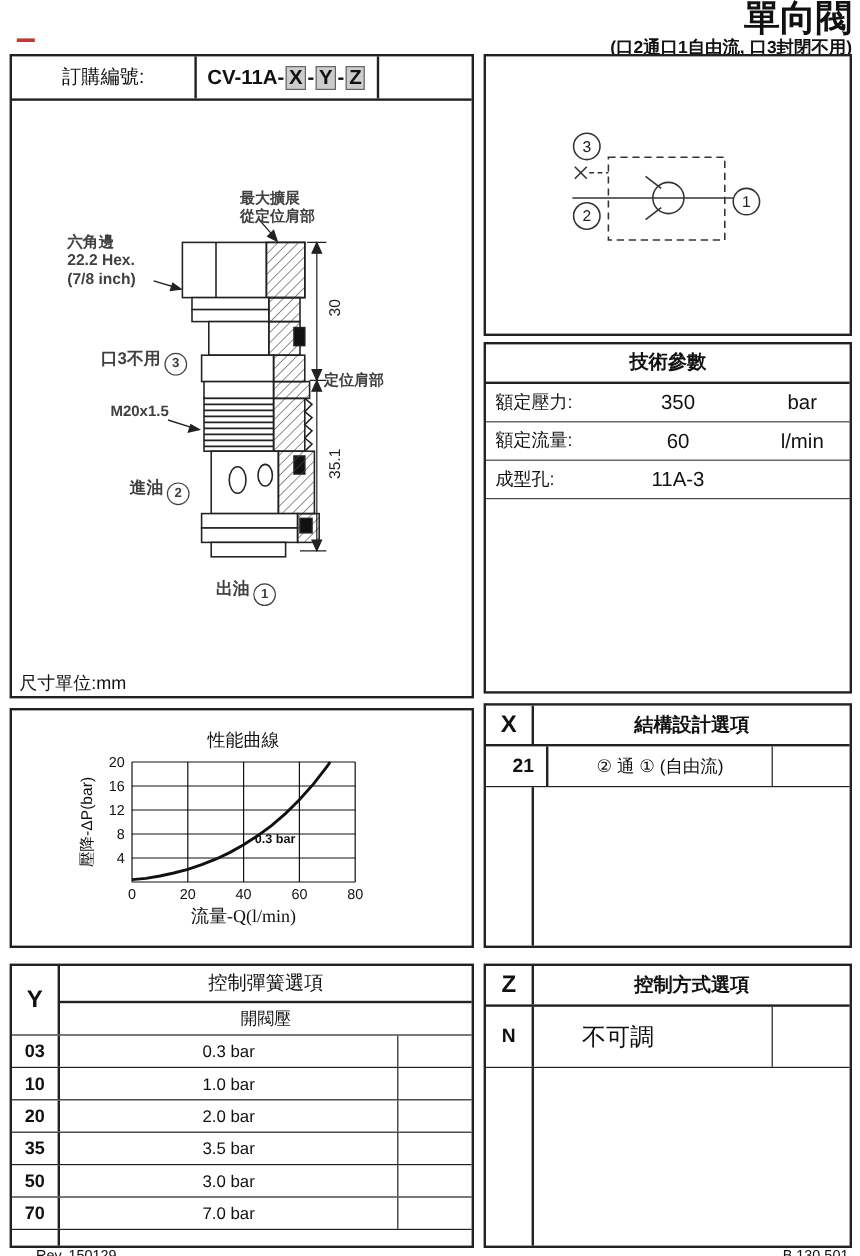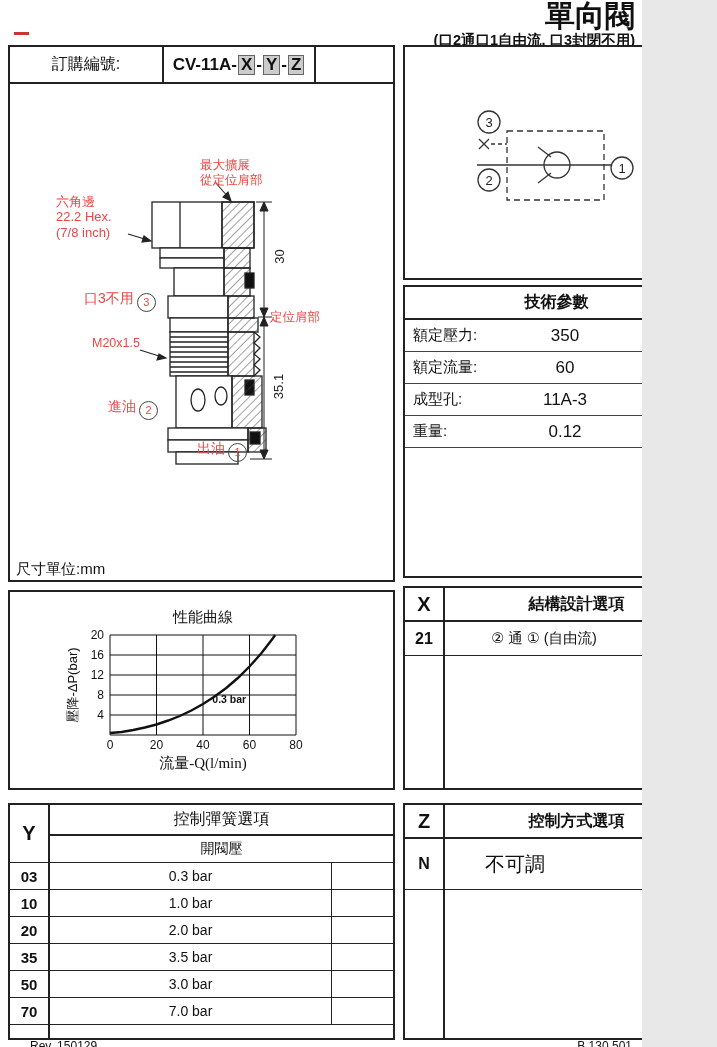--- a/index.html
+++ b/index.html
@@ -1,16 +1,16 @@
 <!DOCTYPE html>
 <html><head>
 <meta charset="utf-8">
 <style>
   html,body{margin:0;padding:0;background:#e8e8e8;}
-  .page{position:relative;width:642px;height:1047px;background:#fff;overflow:hidden;
+  .page{position:relative;width:717px;height:1047px;background:#fff;overflow:hidden;
         font-family:"Liberation Sans","DejaVu Sans",sans-serif;color:#111;}
   .box{position:absolute;border:2px solid #222;box-sizing:border-box;background:#fff;}
   
   .title-block{position:absolute;top:0;right:7px;text-align:right;}
   .page-title{font-size:30px;font-weight:bold;line-height:32px;}
   .page-subtitle{font-size:14.5px;font-weight:bold;line-height:16px;}
   .red-mark{position:absolute;left:14px;top:32px;width:15px;height:3px;background:#c33;}
   
   .box-drawing{left:8px;top:45px;width:387px;height:537px;}
   .box-chart{left:8px;top:590px;width:387px;height:200px;}
@@ -21,21 +21,21 @@
   .box-ztable{left:403px;top:803px;width:307px;height:237px;}
   
   .order-row{display:flex;height:35px;border-bottom:2px solid #222;}
   .order-label{width:152px;border-right:2px solid #222;display:flex;align-items:center;justify-content:center;font-size:16px;}
   .order-code{width:150px;border-right:2px solid #222;display:flex;align-items:center;justify-content:center;font-size:17px;font-weight:bold;white-space:nowrap;}
   .code-part{display:inline-block;background:#ccc;border:1px solid #666;padding:0 2px;margin:0 1px;line-height:18px;}
   .order-fill{flex:1;}
   
   .drawing-area{position:relative;height:498px;}
   .drawing-area svg{position:absolute;left:0;top:0;}
-  .dlabel{position:absolute;font-size:13px;line-height:1.18;color:#ef4444;white-space:nowrap;}
+  .dlabel{position:absolute;font-size:13px;line-height:1.18;color:#404040;white-space:nowrap;font-weight:bold;}
   .dlabel.small{font-size:12.5px;}
   .cnum{display:inline-flex;width:17px;height:17px;border:1.3px solid #444;border-radius:50%;
         align-items:center;justify-content:center;font-size:11px;margin-left:3px;vertical-align:-3px;}
   .dim{position:absolute;transform:rotate(-90deg);font-size:13px;color:#222;}
   .unit-note{position:absolute;left:6px;bottom:3px;font-size:15px;}
   
   .ttitle{height:31px;display:flex;align-items:center;justify-content:center;
           font-size:16px;font-weight:bold;border-bottom:2px solid #222;}
   .trow{display:flex;height:31px;border-bottom:1.5px solid #444;align-items:center;}
   .tlabel{width:88px;padding-left:8px;font-size:15px;}
@@ -177,21 +177,21 @@
         <div class="small">22.2 Hex.</div>
         <div class="small">(7/8 inch)</div>
       </div>
       <div class="dlabel" style="left:74px;top:206px;font-size:14px;">
         <span>口3不用</span><span class="cnum">3</span>
       </div>
       <div class="dlabel small" style="left:82px;top:252px;">M20x1.5</div>
       <div class="dlabel" style="left:98px;top:314px;font-size:14px;">
         <span>進油</span><span class="cnum">2</span>
       </div>
-      <div class="dlabel" style="left:170px;top:356px;font-size:14px;margin-left:17px;">
+      <div class="dlabel" style="left:170px;top:398px;font-size:14px;">
         <span>出油</span><span class="cnum">1</span>
       </div>
       <div class="dlabel small" style="left:260px;top:226px;">定位肩部</div>
       <div class="dim" style="left:262px;top:165px;">30</div>
       <div class="dim" style="left:256px;top:295px;">35.1</div>
       <div class="unit-note">尺寸單位:mm</div>
     </div>
   </div>
 
   <div class="box box-symbol">
@@ -226,25 +226,20 @@
     </div>
     <div class="trow">
       <div class="tlabel">額定流量:</div>
       <div class="tvalue">60</div>
       <div class="tunit">l/min</div>
     </div>
     <div class="trow">
       <div class="tlabel">成型孔:</div>
       <div class="tvalue">11A-3</div>
       <div class="tunit"></div>
-    </div>
-    <div class="trow">
-      <div class="tlabel">重量:</div>
-      <div class="tvalue">0.12</div>
-      <div class="tunit">kg</div>
     </div>
   </div>
 
   <div class="box box-chart">
     <svg id="perf-chart" width="383" height="196" viewBox="0 0 383 196">
         <line x1="100" y1="43" x2="100" y2="143" stroke="#111" stroke-width="1"></line>
         <text x="100" y="157" text-anchor="middle" font-size="12" fill="#111">0</text>
         <line x1="146.5" y1="43" x2="146.5" y2="143" stroke="#111" stroke-width="1"></line>
         <text x="146.5" y="157" text-anchor="middle" font-size="12" fill="#111">20</text>
         <line x1="193" y1="43" x2="193" y2="143" stroke="#111" stroke-width="1"></line>
@@ -270,21 +265,21 @@
         <polyline points="100,141 111.625,140 123.25,138 134.875,135.5 146.5,132.5 158.125,128.5 169.75,124 181.375,118.5 193,112 204.625,104.5 216.25,96 227.875,86 239.5,74.5 251.125,61.5 262.75,46.499999999999986 265.075,43" fill="none" stroke="#111" stroke-width="2.4"></polyline>
         <text x="202.3" y="110.5" font-size="10.5" font-weight="bold" fill="#111">0.3 bar</text>
       </svg>
   </div>
 
   <div class="box box-xtable" style="display:flex;flex-direction:column;">
     <div class="opt-head" style="height:32px;">
       <div class="key-cell">X</div>
       <div class="opt-title">結構設計選項</div>
     </div>
-    <div class="opt-row" style="height:33px;">
+    <div class="opt-row" style="height:33px;padding-left:12px;">
       <div class="code-cell">21</div>
       <div class="desc-cell">② 通 ① (自由流)</div>
       <div class="empty-cell"></div>
     </div>
     <div class="opt-fill">
         <div class="fill-key"></div>
       </div>
   </div>
 
   <div class="box box-ytable" style="display:flex;flex-direction:column;">

